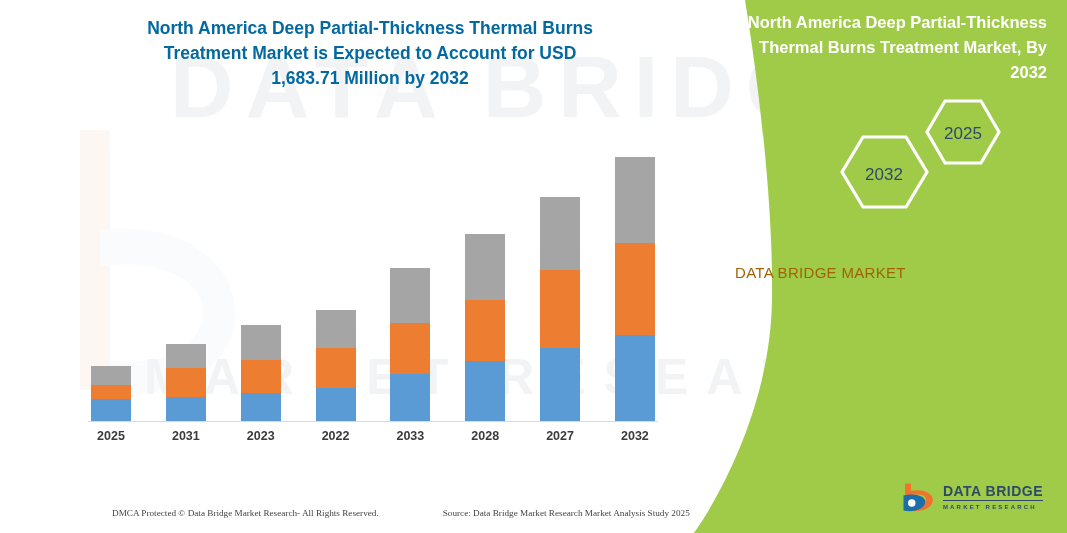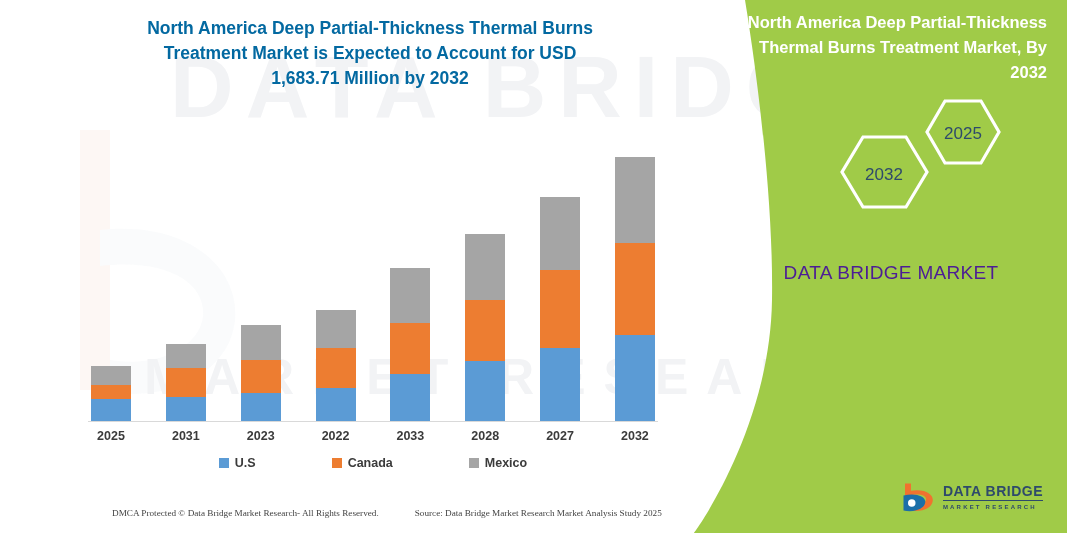--- a/index.html
+++ b/index.html
@@ -145,21 +145,21 @@
     position: absolute;
     left: 0;
     top: 508px;
     width: 700px;
     display: flex;
     font-family: "Liberation Serif", serif;
     font-size: 9.2px;
     color: #444;
   }
   .footer-left { margin-left: 112px; }
-  .footer-right { margin-left: 20px; padding-left: 16px; }
+  .footer-right { margin-left: 48px; padding-left: 16px; }
 
   
   .green-pane {
     position: absolute;
     left: 0; top: 0;
     width: 1067px; height: 533px;
     z-index: 3;
     pointer-events: none;
   }
   .green-pane svg { display: block; }
@@ -187,24 +187,24 @@
   }
   .hex-text {
     font-family: "Liberation Sans", sans-serif;
     font-size: 17px;
     fill: #2e4a6b;
   }
   .brand-name {
     position: absolute;
     left: 0; top: 258px;
     width: 312px;
-    text-align: center;
-    font-size: 19px;
+    text-align: left;
+    font-size: 15px;
     line-height: 29px;
-    color: #4c1d95;
+    color: #a16207;
     letter-spacing: 0.3px;
   }
   .logo {
     position: absolute;
     right: 24px;
     bottom: 18px;
     display: flex;
     align-items: center;
     gap: 8px;
   }
@@ -297,34 +297,20 @@
         <div class="x-label">2025</div>
         <div class="x-label">2031</div>
         <div class="x-label">2023</div>
         <div class="x-label">2022</div>
         <div class="x-label">2033</div>
         <div class="x-label">2028</div>
         <div class="x-label">2027</div>
         <div class="x-label">2032</div>
       </div>
 
-    <div class="legend">
-        <div class="legend-item">
-          <span class="legend-swatch" style="background: rgb(91, 155, 213);"></span>
-          <span class="legend-label">U.S</span>
-        </div>
-        <div class="legend-item">
-          <span class="legend-swatch" style="background: rgb(237, 125, 49);"></span>
-          <span class="legend-label">Canada</span>
-        </div>
-        <div class="legend-item">
-          <span class="legend-swatch" style="background: rgb(165, 165, 165);"></span>
-          <span class="legend-label">Mexico</span>
-        </div>
-      </div>
 
     <div class="footer">
       <div class="footer-left">DMCA Protected © Data Bridge Market Research-  All Rights Reserved.</div>
       <div class="footer-right">Source: Data Bridge Market Research  Market Analysis Study 2025</div>
     </div>
   </div>
 
   <div class="green-pane">
     <svg width="1067" height="533" viewBox="0 0 1067 533">
       <path d="M745 0 L1067 0 L1067 533 L694 533 C694 533 770 430 772 300 C774 168 745 0 745 0 Z" fill="#a0cb48"></path>

